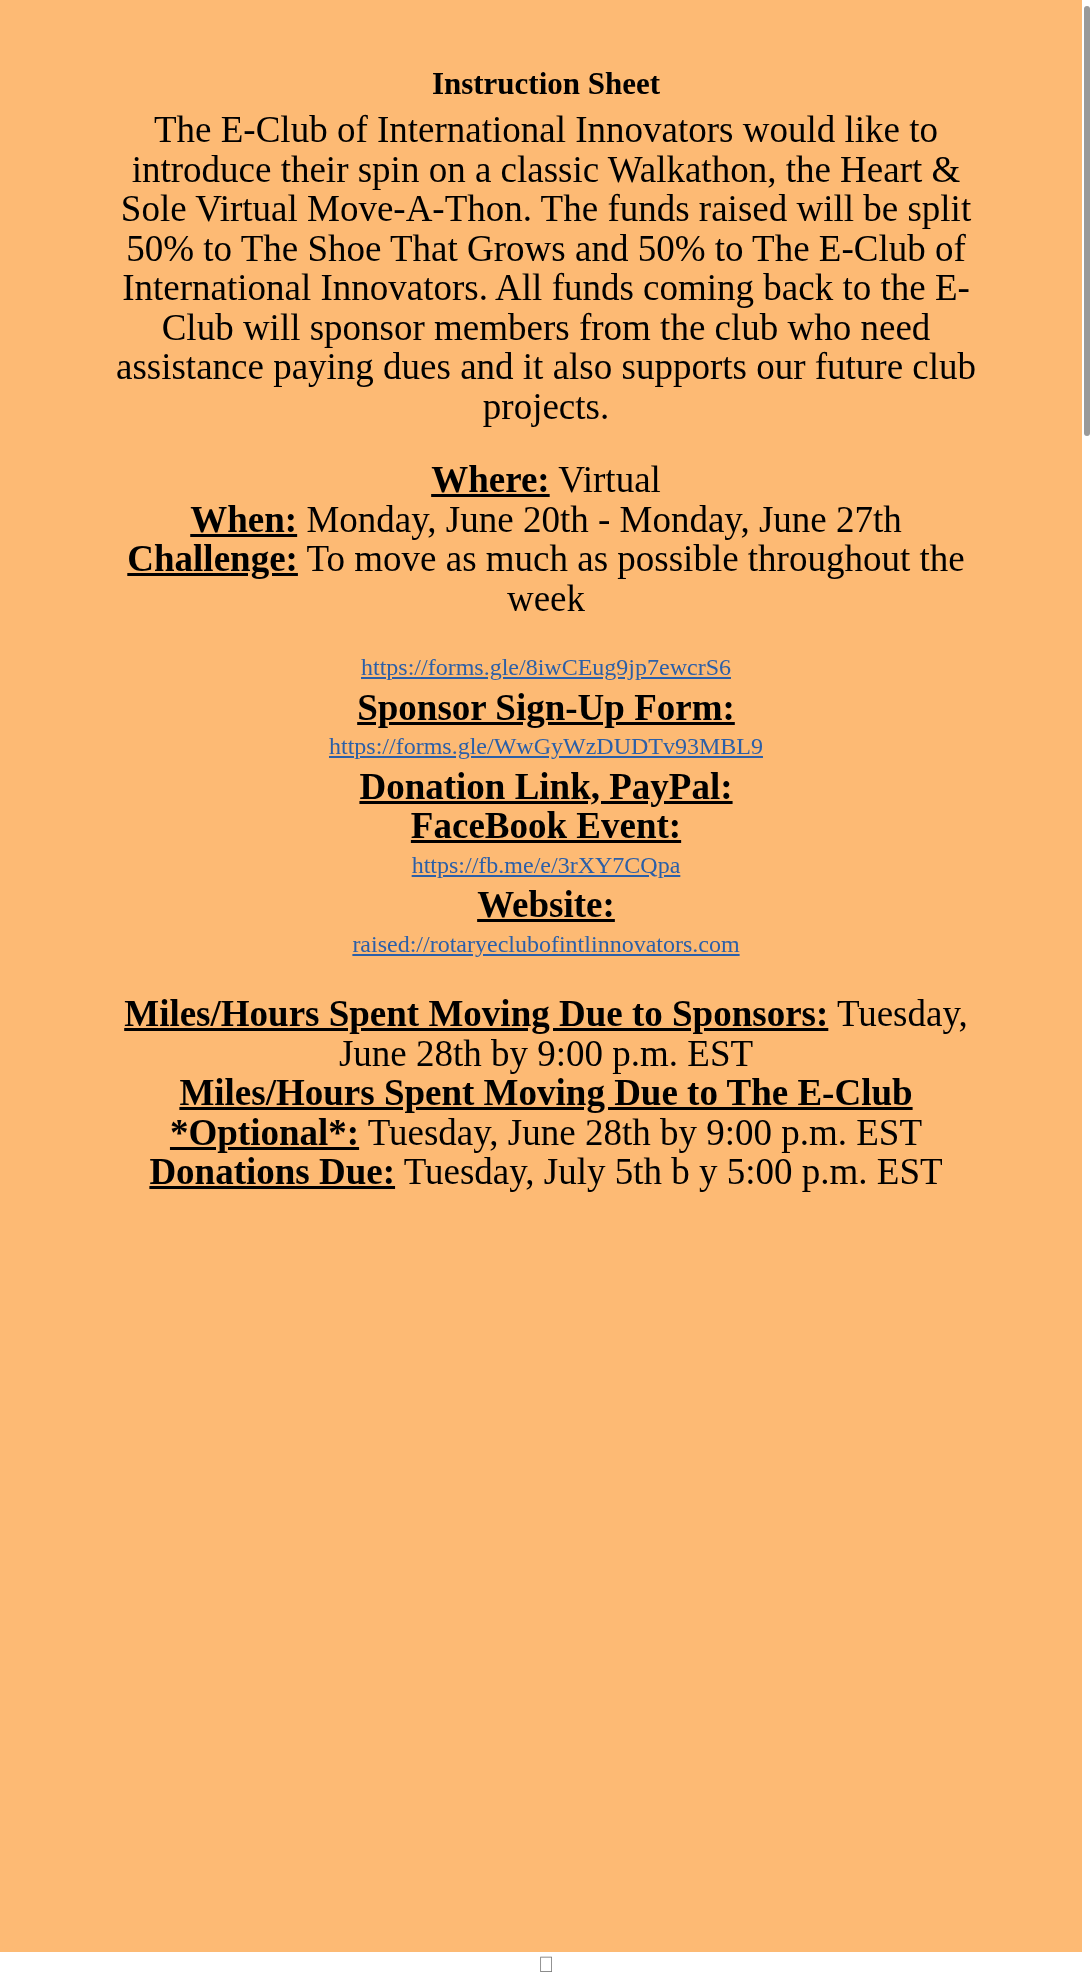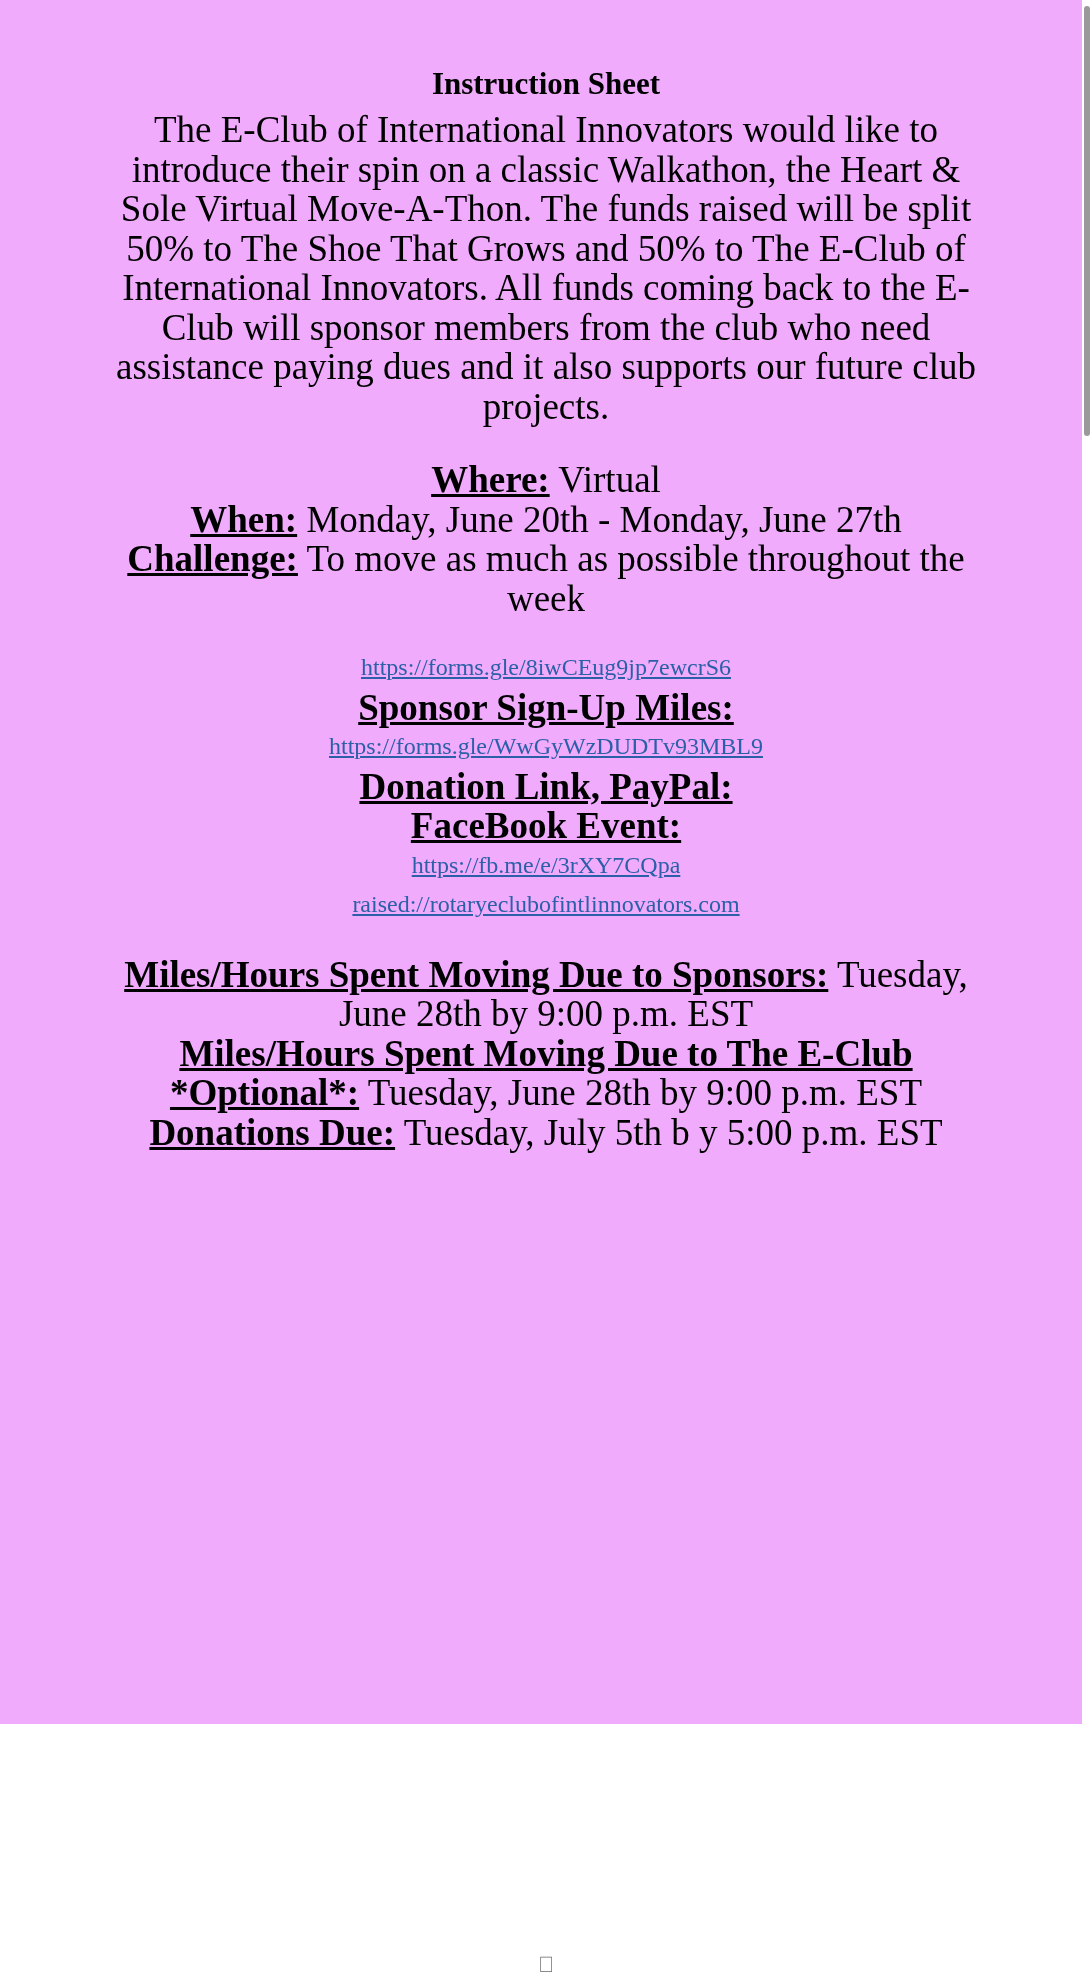--- a/index.html
+++ b/index.html
@@ -10,23 +10,23 @@
   body {
     width: 1092px;
     height: 1980px;
     overflow: hidden;
     font-family: "Liberation Serif", serif;
     color: #000000;
   }
   .page {
     position: relative;
     width: 1092px;
-    height: 1724px;
+    height: 1952px;
     box-sizing: border-box;
-    background: #f0abfc;
+    background: #fdba74;
   }
   .doc {
     position: absolute;
     left: 0;
     top: 0;
     width: 1092px;
     padding: 62px 110px 0 110px;
     box-sizing: border-box;
     text-align: center;
   }
@@ -123,28 +123,29 @@
         <span class="u-bold">Challenge:</span>
         <span>To move as much as possible throughout the week</span>
       </div>
     </div>
 
     <div class="block-gap"></div>
 
     <div class="lines">
       <div class="link">https://forms.gle/8iwCEug9jp7ewcrS6</div>
 
-      <div class="heading-line">Sponsor Sign-Up Miles:</div>
+      <div class="heading-line">Sponsor Sign-Up Form:</div>
       <div class="link">https://forms.gle/WwGyWzDUDTv93MBL9</div>
 
       <div class="heading-line">Donation Link, PayPal:</div>
 
       <div class="heading-line">FaceBook Event:</div>
       <div class="link">https://fb.me/e/3rXY7CQpa</div>
 
+      <div class="heading-line">Website:</div>
       <div class="link">raised://rotaryeclubofintlinnovators.com</div>
     </div>
 
     <div class="block-gap"></div>
 
     <div class="lines">
       <div class="mixed">
         <span class="u-bold">Miles/Hours Spent Moving Due to Sponsors:</span>
         <span>Tuesday, June 28th by 9:00 p.m. EST</span>
       </div>

